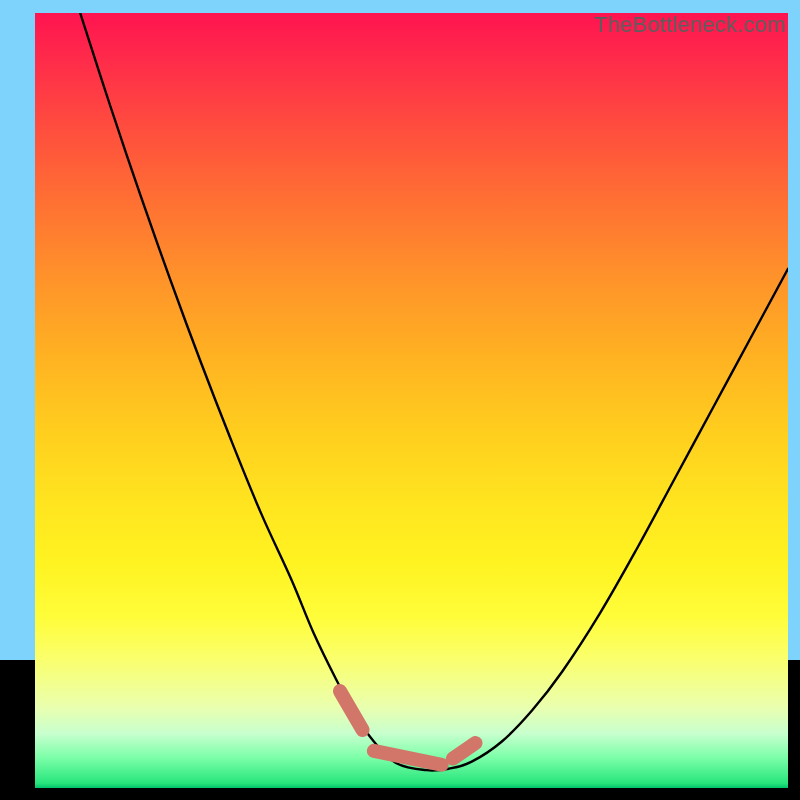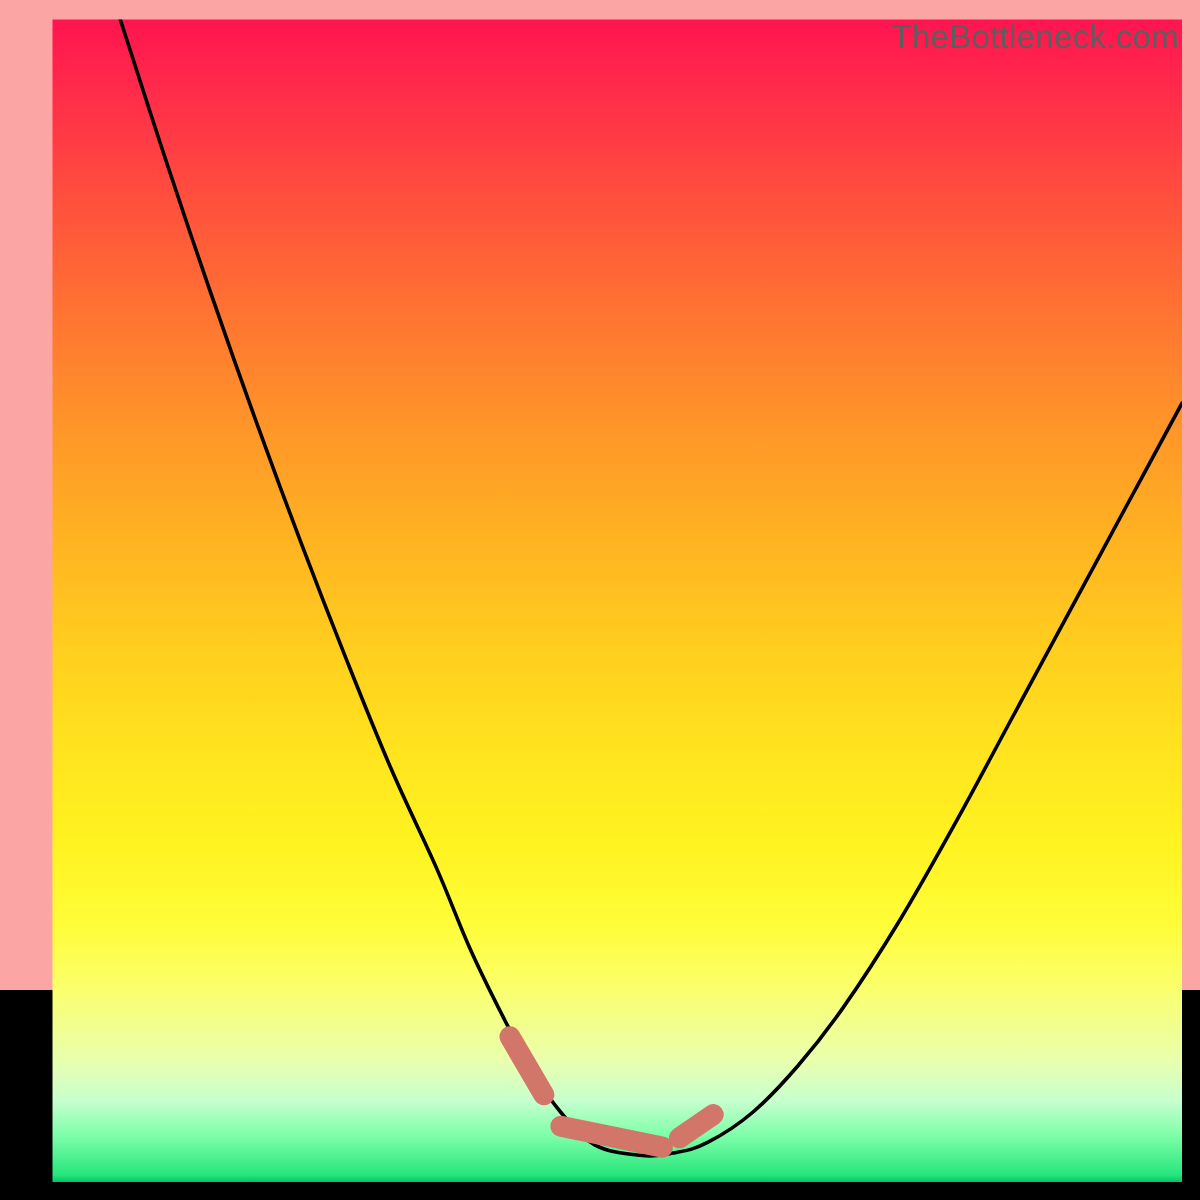--- a/index.html
+++ b/index.html
@@ -8,21 +8,21 @@
     width: 800px;
     height: 800px;
     overflow: hidden;
     background: #000;
     font-family: Arial, Helvetica, sans-serif;
   }
   .frame {
     position: relative;
     width: 800px;
     height: 660px;
-    background: #fca5a5;
+    background: #7dd3fc;
   }
   .plot-area {
     position: absolute;
     left: 35px;
     top: 13px;
     width: 753px;
     height: 775px;
     
     background: linear-gradient(to bottom,
       #ff1450 0%,

